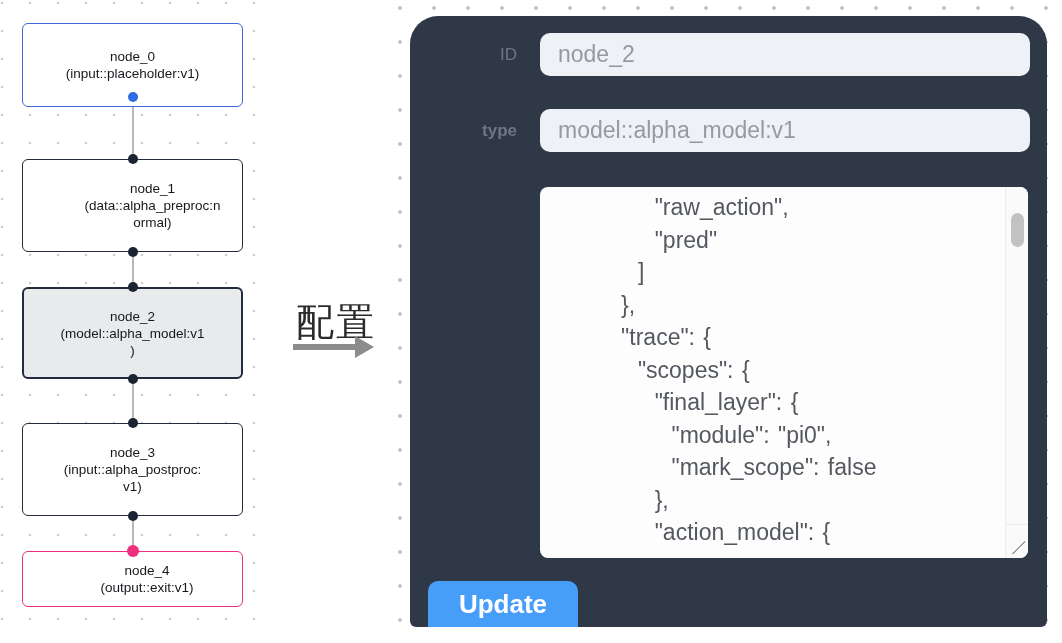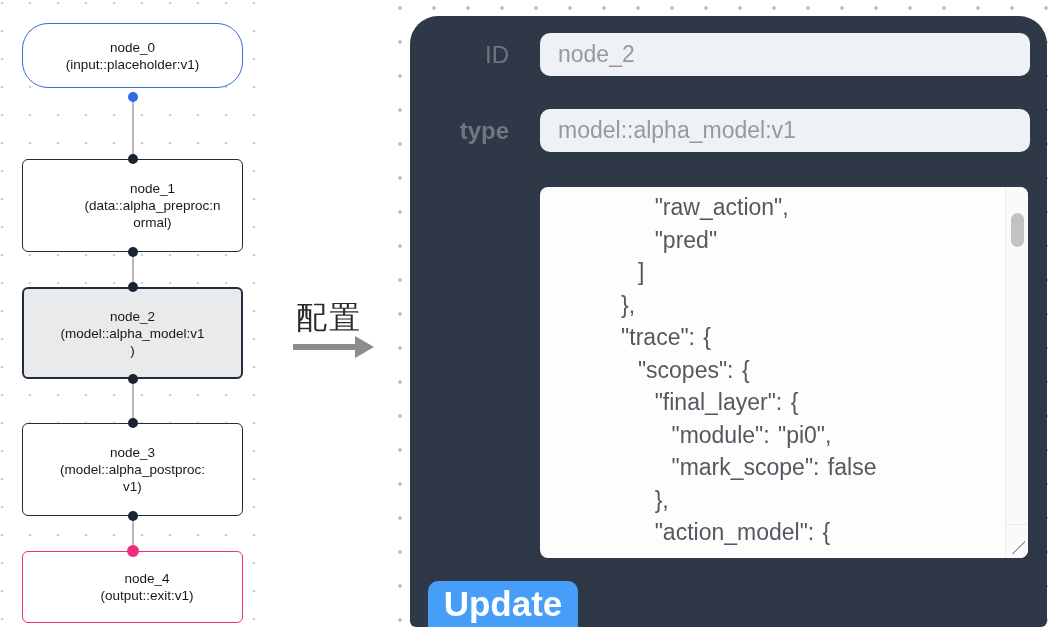--- a/index.html
+++ b/index.html
@@ -14,53 +14,53 @@
     background-image:radial-gradient(circle,#c9ccd0 1.4px,transparent 1.6px);
     background-size:28px 28px;background-position:-12px -11px;
   }
   .flow-node{
     position:absolute;left:22px;width:221px;box-sizing:border-box;
     background:#ffffff;border:1.6px solid #232c3d;border-radius:6px;
     display:flex;align-items:center;justify-content:center;text-align:center;
     font-size:13.5px;line-height:17px;color:#16181d;white-space:pre-line;
     padding:2px 6px;
   }
-  .node-0{top:23px;height:65px;border-color:#3a6bd8;border-radius:26px;}
+  .node-0{top:23px;height:84px;border-color:#3a6bd8;}
   .node-1{top:159px;height:93px;padding-left:46px;}
   .node-2{top:287px;height:92px;background:#e9eaeb;border-width:2px;}
   .node-3{top:423px;height:93px;}
-  .node-4{top:551px;height:72px;border-color:#ee2f7f;padding-left:35px;}
+  .node-4{top:551px;height:56px;border-color:#ee2f7f;padding-left:35px;}
   .edge{position:absolute;left:132px;width:1.5px;background:#b8b8b8;}
   .edge-1{top:97px;height:62px;}
   .edge-2{top:252px;height:35px;}
   .edge-3{top:379px;height:44px;}
   .edge-4{top:516px;height:35px;}
   .port{position:absolute;left:128px;width:10px;height:10px;border-radius:50%;background:#1c2433;}
   .port-blue{background:#2e6be5;}
   .port-pink{background:#ee2f7f;left:127px;width:12px;height:12px;}
 
   
-  .transfer-label{position:absolute;left:296px;top:297px;font-size:31px;color:#2b2b2b;letter-spacing:2px;}
+  .transfer-label{position:absolute;left:296px;top:297px;font-size:38px;color:#2b2b2b;letter-spacing:2px;}
   .arrow-bar{position:absolute;left:293px;top:344px;width:62px;height:6px;background:#8c8c8c;}
   .arrow-head{position:absolute;left:355px;top:336px;width:0;height:0;
     border-left:19px solid #8c8c8c;border-top:11px solid transparent;border-bottom:11px solid transparent;}
 
   
   .right-canvas{
     position:absolute;left:392px;top:0;width:670px;height:643px;
     background-image:radial-gradient(circle,#c2c5cb 1.6px,transparent 1.8px);
     background-size:34px 34px;background-position:-9px -9px;
   }
   .panel{
     position:absolute;left:18px;top:16px;width:637px;height:611px;
     background:#2f3847;border-radius:28px 28px 6px 6px;
   }
   .field-label{
-    position:absolute;left:0;width:99px;text-align:right;
-    color:#6e7683;font-size:24px;
+    position:absolute;left:8px;width:99px;text-align:right;
+    color:#6e7683;font-size:17px;
   }
   .label-id{top:17px;height:43px;line-height:43px;}
   .label-type{top:93px;height:43px;line-height:43px;font-weight:bold;}
   .label-config{top:187px;height:30px;line-height:30px;}
   .field-input{
     position:absolute;left:130px;width:490px;height:43px;box-sizing:border-box;
     background:#eef1f6;border:none;outline:none;border-radius:10px;
     padding:0 18px;font-size:23px;color:#97999e;
     font-family:"Liberation Sans","DejaVu Sans",sans-serif;
   }
@@ -91,21 +91,21 @@
     border-radius:0 0 8px 0;
   }
   .resize-grip{
     position:absolute;right:3px;bottom:4px;width:16px;height:16px;
     background:repeating-linear-gradient(135deg,transparent 0 4px,#9aa0a6 4px 5.8px,transparent 5.8px 9px);
     clip-path:polygon(100% 0,100% 100%,0 100%);
   }
   .update-btn{
     position:absolute;left:18px;bottom:0;width:150px;height:46px;
     background:#479ef8;border:none;border-radius:10px 10px 0 0;
-    color:#ffffff;font-size:35px;font-weight:600;
+    color:#ffffff;font-size:26px;font-weight:600;
     font-family:"Liberation Sans","DejaVu Sans",sans-serif;cursor:pointer;
   }
 </style>
 </head>
 <body>
 
 <div class="left-canvas">
   <div class="edge edge-1"></div>
   <div class="edge edge-2"></div>
   <div class="edge edge-3"></div>
@@ -113,21 +113,21 @@
 
   <div class="flow-node node-0">node_0
 (input::placeholder:v1)</div>
   <div class="flow-node node-1">node_1
 (data::alpha_preproc:n
 ormal)</div>
   <div class="flow-node node-2">node_2
 (model::alpha_model:v1
 )</div>
   <div class="flow-node node-3">node_3
-(model::alpha_postproc:
+(input::alpha_postproc:
 v1)</div>
   <div class="flow-node node-4">node_4
 (output::exit:v1)</div>
 
   <div class="port port-blue" style="top:92px;"></div>
   <div class="port" style="top:154px;"></div>
   <div class="port" style="top:247px;"></div>
   <div class="port" style="top:282px;"></div>
   <div class="port" style="top:374px;"></div>
   <div class="port" style="top:418px;"></div>

